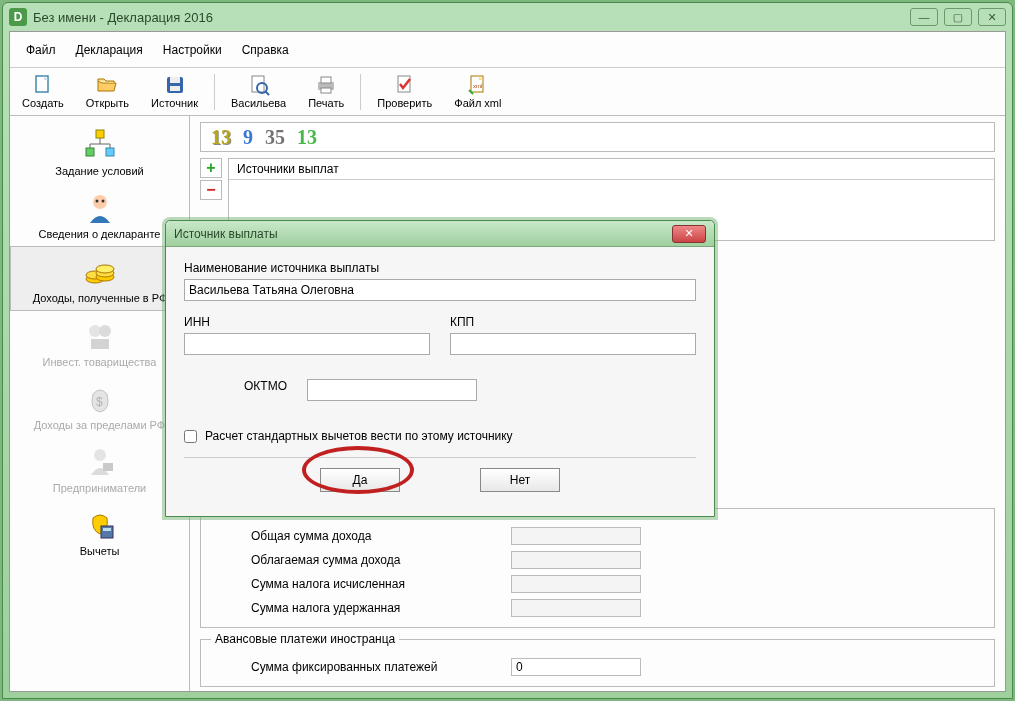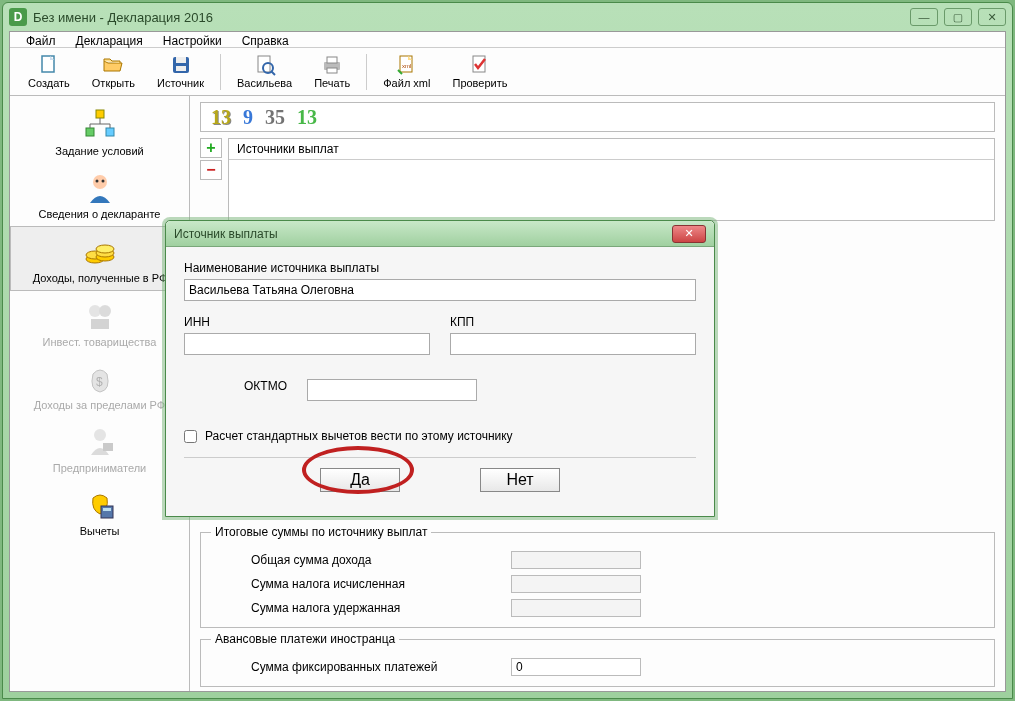--- a/index.html
+++ b/index.html
@@ -51,37 +51,38 @@
 }
 .inner {
   position: absolute;
   top: 28px; left: 6px; right: 6px; bottom: 6px;
   background: #fff;
   border: 1px solid #999;
   display: flex;
   flex-direction: column;
 }
 .menubar {
-  height: 16px;
+  height: 36px;
   border-bottom: 1px solid #ccc;
   display: flex;
+  align-items: center;
   padding: 0 8px;
   gap: 4px;
   background: #fdfdfd;
 }
 .menubar .menu-item {
   padding: 2px 8px;
   cursor: pointer;
 }
 .toolbar {
   height: 48px;
   border-bottom: 1px solid #bbb;
   display: flex;
   align-items: center;
-  padding: 2px 8px;
+  padding: 2px 2px;
   gap: 2px;
   background: #fdfdfd;
 }
 .toolbar .tbtn {
   display: flex;
   flex-direction: column;
   align-items: center;
   justify-content: center;
   padding: 2px 10px;
   cursor: pointer;
@@ -289,21 +290,21 @@
   justify-content: center;
   gap: 80px;
   padding: 10px 0 14px;
   position: relative;
 }
 .modal .mbtn {
   width: 80px; height: 24px;
   border: 1px solid #888;
   background: linear-gradient(to bottom, #fff, #e8e8e8);
   cursor: pointer;
-  font-size: 16px;
+  font-size: 12px;
 }
 .red-circle {
   position: absolute;
   border: 4px solid #c02020;
   border-radius: 50%;
   width: 112px;
   height: 48px;
   top: -12px;
   left: 118px;
   pointer-events: none;
@@ -378,36 +379,36 @@
               <rect x="6" y="3" width="10" height="6" fill="#fff" stroke="#888"></rect>
               <rect x="6" y="14" width="10" height="5" fill="#fff" stroke="#888"></rect>
             </svg>
           </div>
         <span>Печать</span>
       </div>
       <div class="sep"></div>
       <div class="tbtn">
         <div class="ticon">
             <svg width="22" height="22">
+              <rect x="4" y="2" width="12" height="16" fill="#fff" stroke="#888"></rect>
+              <path d="M6 10 L9 14 L16 5" stroke="#d33" stroke-width="2.5" fill="none"></path>
+            </svg>
+          </div>
+        <span>Проверить</span>
+      </div>
+      <div class="tbtn">
+        <div class="ticon">
+            <svg width="22" height="22">
               <rect x="4" y="2" width="12" height="16" fill="#fff" stroke="#a70"></rect>
               <path d="M12 2 L16 6 L12 6 Z" fill="#fd8"></path>
               <text x="6" y="14" font-size="6" fill="#a40">xml</text>
               <path d="M2 16 L6 20" stroke="#3a3" stroke-width="2"></path>
             </svg>
           </div>
         <span>Файл xml</span>
-      </div>
-      <div class="tbtn">
-        <div class="ticon">
-            <svg width="22" height="22">
-              <rect x="4" y="2" width="12" height="16" fill="#fff" stroke="#888"></rect>
-              <path d="M6 10 L9 14 L16 5" stroke="#d33" stroke-width="2.5" fill="none"></path>
-            </svg>
-          </div>
-        <span>Проверить</span>
       </div>
     </div>
 
     <div class="main">
       <div class="sidebar">
         <div class="sitem">
           <div class="sicon">
               <svg width="34" height="34">
                 <rect x="13" y="2" width="8" height="8" fill="#fc0" stroke="#880"></rect>
                 <rect x="3" y="20" width="8" height="8" fill="#6c6" stroke="#383"></rect>
@@ -501,20 +502,24 @@
             <div class="hdr">Источники выплат</div>
             <div class="body"></div>
           </div>
         </div>
 
         <div class="bottom-fields">
           <fieldset>
             <legend>Итоговые суммы по источнику выплат</legend>
             <div class="field-row">
               <label>Общая сумма дохода</label>
+              <input type="text" readonly="" style="">
+            </div>
+            <div class="field-row">
+              <label>Облагаемая сумма дохода</label>
               <input type="text" readonly="" style="">
             </div>
             <div class="field-row">
               <label>Сумма налога исчисленная</label>
               <input type="text" readonly="" style="">
             </div>
             <div class="field-row">
               <label>Сумма налога удержанная</label>
               <input type="text" readonly="" style="">
             </div>

